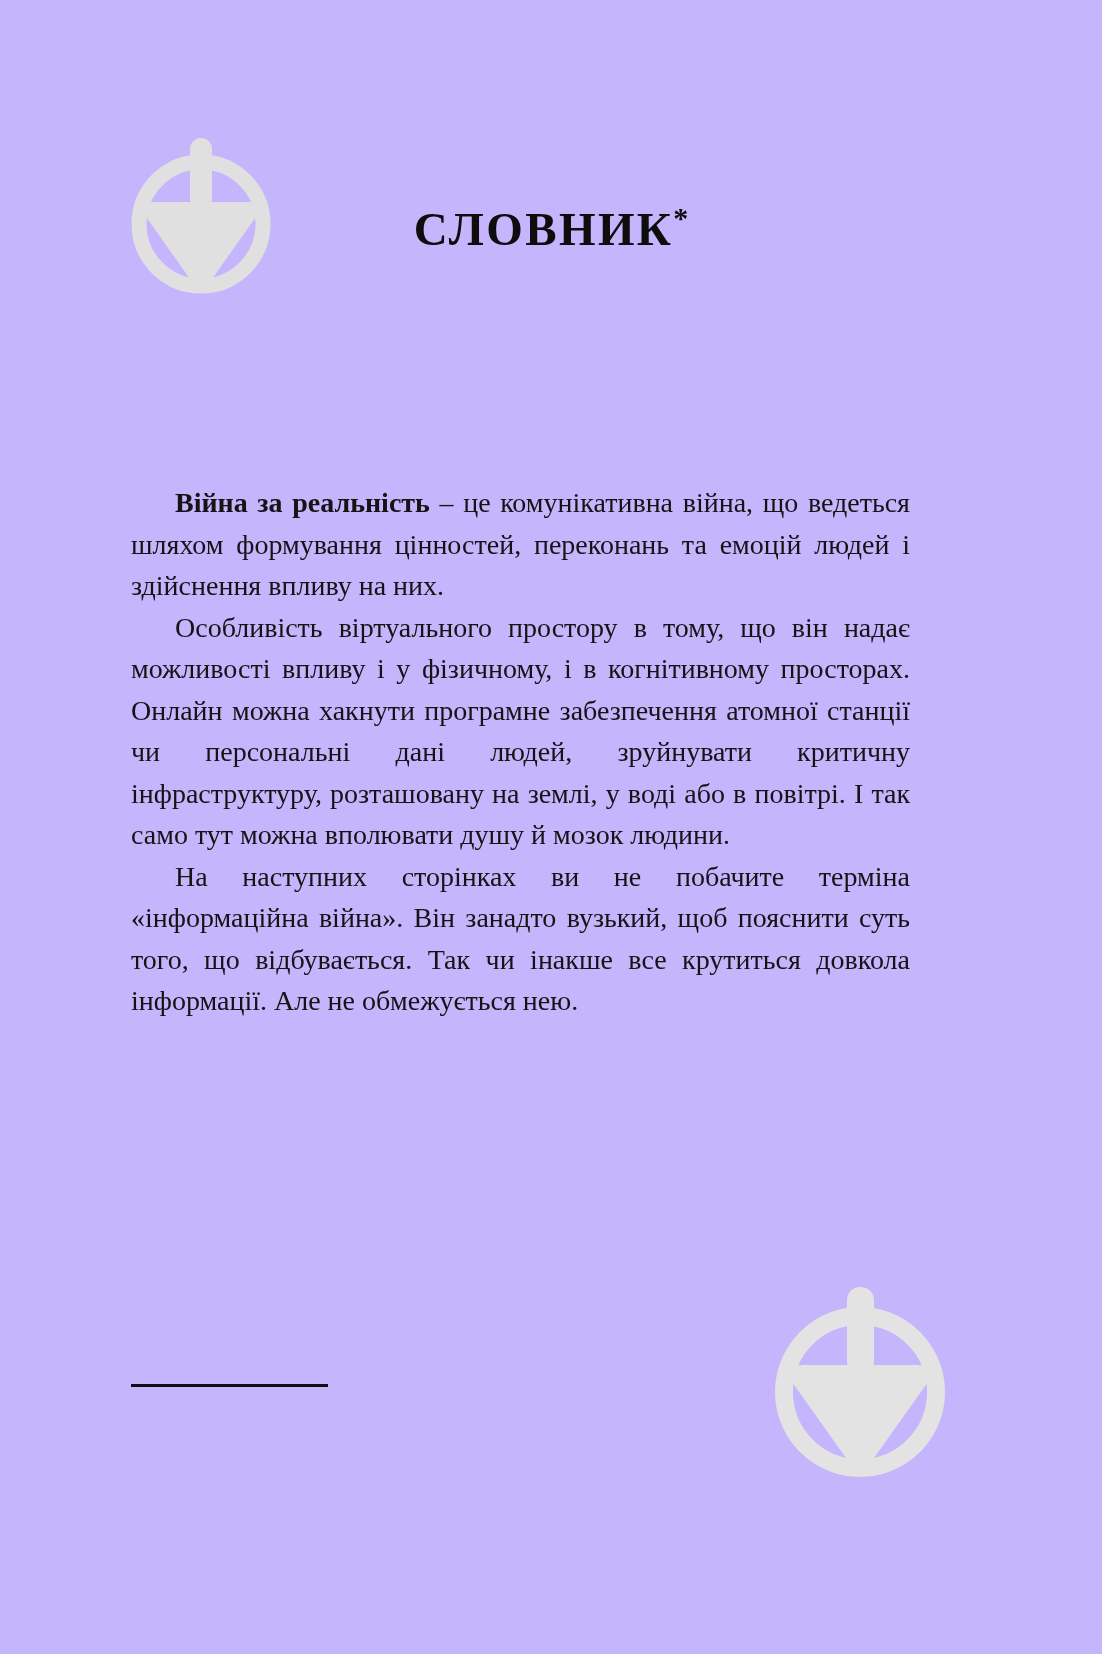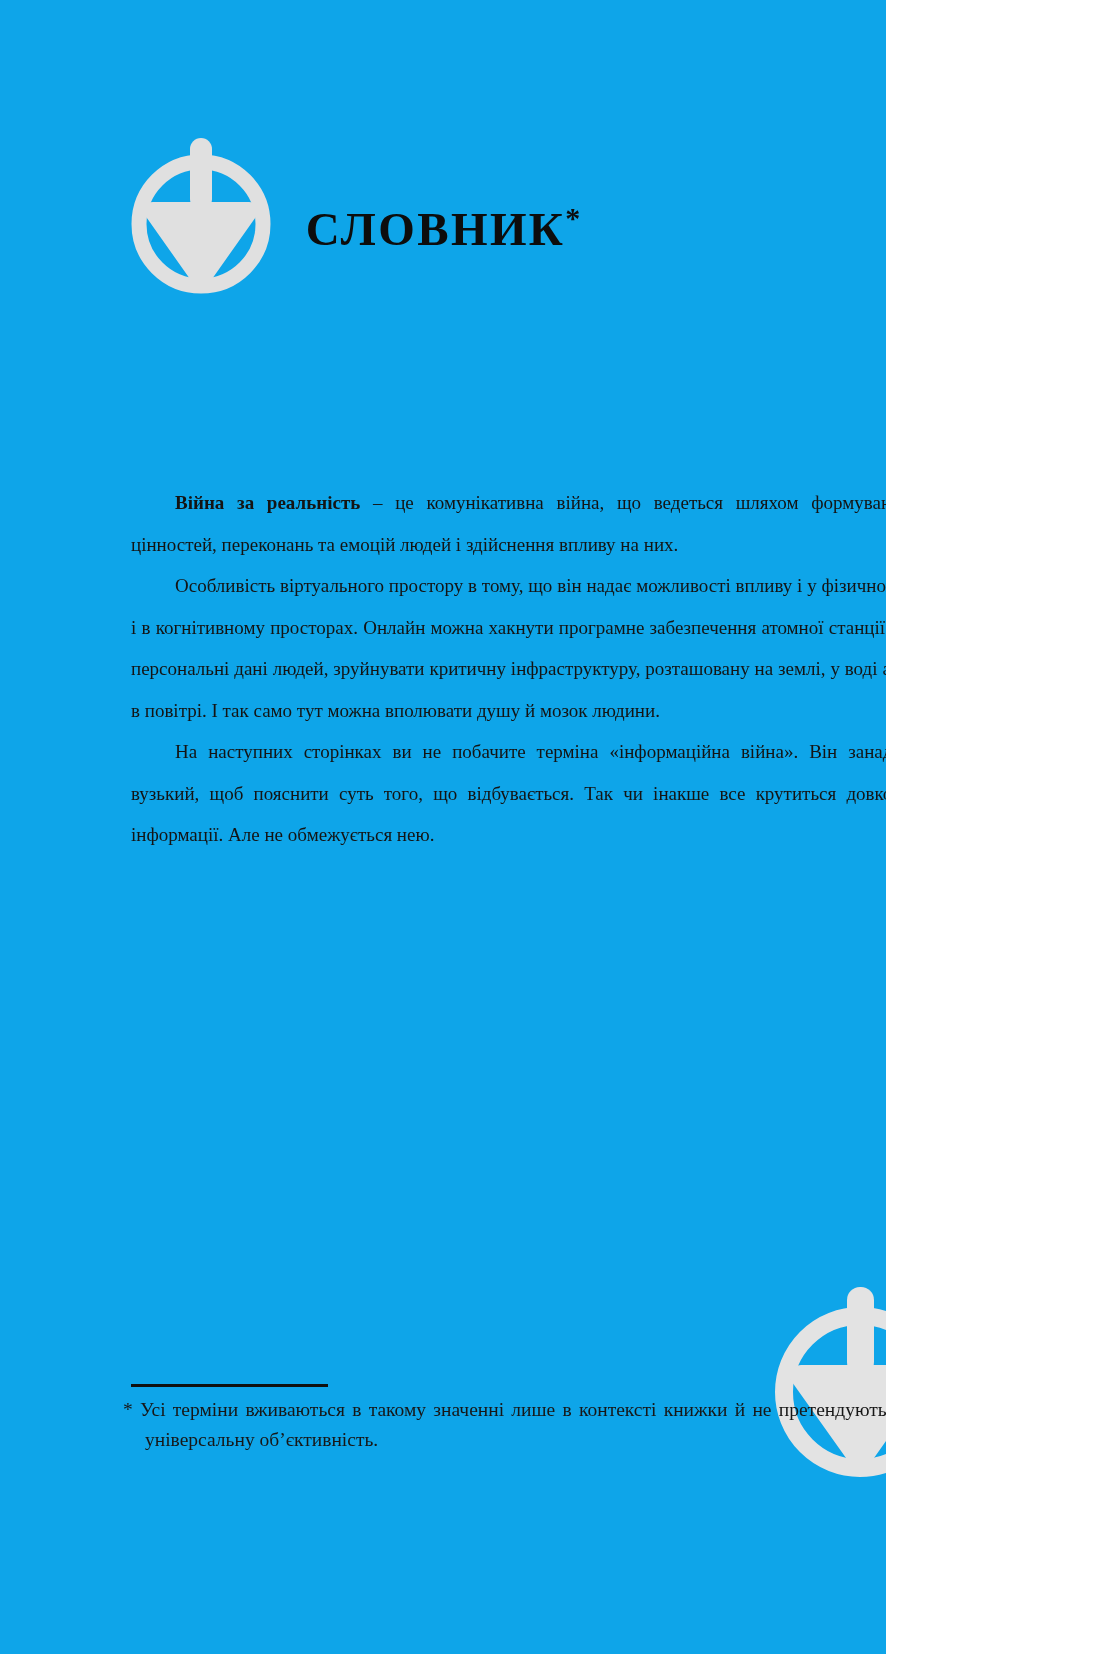--- a/index.html
+++ b/index.html
@@ -3,23 +3,23 @@
 <meta charset="utf-8">
 <title>Словник</title>
 <style>
   html, body {
     margin: 0;
     padding: 0;
     background: #ffffff;
   }
   .page {
     position: relative;
-    width: 886px;
+    width: 1102px;
     height: 1654px;
-    background: #0ea5e9;
+    background: #c4b5fd;
     overflow: hidden;
     font-family: "Liberation Serif", "DejaVu Serif", serif;
     color: #111111;
   }
 
   
   .logo {
     position: absolute;
     display: block;
   }
@@ -56,21 +56,21 @@
     letter-spacing: 0;
     font-weight: 700;
   }
 
   
   .body-block {
     position: absolute;
     left: 131px;
     top: 482px;
     width: 779px;
-    font-size: 19px;
+    font-size: 28px;
     line-height: 41.5px;
     text-align: justify;
     text-justify: inter-word;
     color: #141414;
     hyphens: manual;
   }
   .body-block p {
     margin: 0;
     text-indent: 44px;
   }
@@ -131,20 +131,14 @@
     <p>
       <span>Особливість віртуального простору в тому, що він надає можливості впливу і у фізичному, і в когнітивному просторах. Онлайн можна хакнути програмне забезпечення атомної станції чи персональні дані людей, зруйнувати критичну інфраструктуру, розташовану на землі, у воді або в повітрі. І так само тут можна вполювати душу й мозок людини.</span>
     </p>
     <p>
       <span>На наступних сторінках ви не побачите терміна «інформаційна війна». Він занадто вузький, щоб пояснити суть того, що відбувається. Так чи інакше все крутиться довкола інформації. Але не обмежується нею.</span>
     </p>
   </div>
 
   <div class="footnote-rule"></div>
 
-  <div class="footnote">
-    <p>
-      <span>*</span>
-      <span>Усі терміни вживаються в такому значенні лише в контексті книжки й не претендують на універсальну об’єктивність.</span>
-    </p>
-  </div>
 
 </div>
 
 </body></html>

